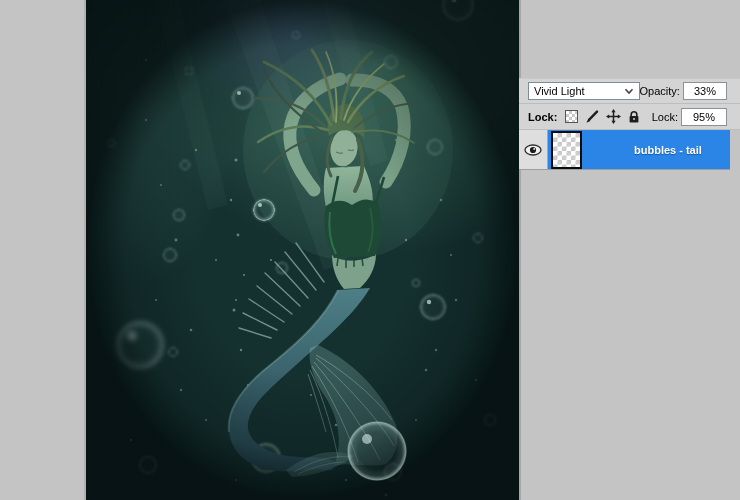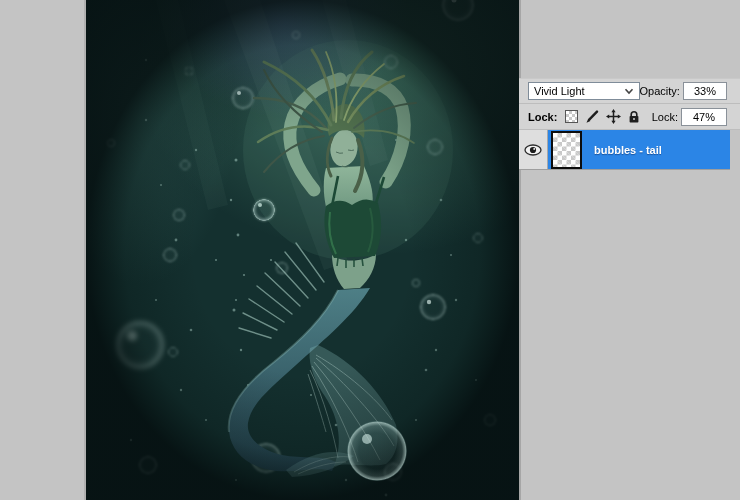--- a/index.html
+++ b/index.html
@@ -48,21 +48,21 @@
   .layer-row{
     width:211px;height:40px;display:flex;border-bottom:1px solid #9e9e9e;
     background:#d4d4d4;
   }
   .eye-cell{
     width:29px;background:#dedede;border-right:1px solid #a8a8a8;
     display:flex;align-items:center;justify-content:center;cursor:default;
   }
   .layer-sel{
     flex:1;background:#2b85e6;display:flex;align-items:center;
-    padding-left:3px;cursor:default;
+    padding-left:3px;cursor:default;gap:40px;
   }
   .thumb{
     width:31px;height:38px;border:2px solid #0c0c0c;
     background-size:9px 9px;background-position:0 0,4.5px 4.5px;
     flex:0 0 auto;
   }
   .layer-name{
     margin-left:12px;color:#fff;font-weight:bold;
     text-shadow:0 1px 1px rgba(0,25,70,.45);white-space:nowrap;
   }
@@ -338,21 +338,21 @@
         <span class="lockicon">
           <svg width="12" height="14" viewBox="0 0 12 14">
             <path d="M3.2,6.2 V4.6 a2.8,2.8 0 0 1 5.6,0 V6.2" fill="none" stroke="#1e1e1e" stroke-width="1.6"></path>
             <rect x="1.6" y="6" width="8.8" height="6.6" rx="0.8" fill="#1e1e1e"></rect>
             <circle cx="6" cy="9" r="1" fill="#cfcfcf"></circle>
           </svg>
         </span>
       </div>
       <span class="lbl">Lock:</span>
       <div class="numbox">
-        <span>47%</span>
+        <span>95%</span>
       </div>
     </div>
 
     <div class="layer-row">
       <div class="eye-cell">
         <svg width="18" height="12" viewBox="0 0 18 12">
           <ellipse cx="9" cy="6" rx="8" ry="5" fill="#f2f2f2" stroke="#2b2b2b" stroke-width="1.3"></ellipse>
           <circle cx="9" cy="6" r="3.1" fill="#1c1c1c"></circle>
           <circle cx="10.2" cy="4.9" r="0.9" fill="#fff"></circle>
         </svg>

